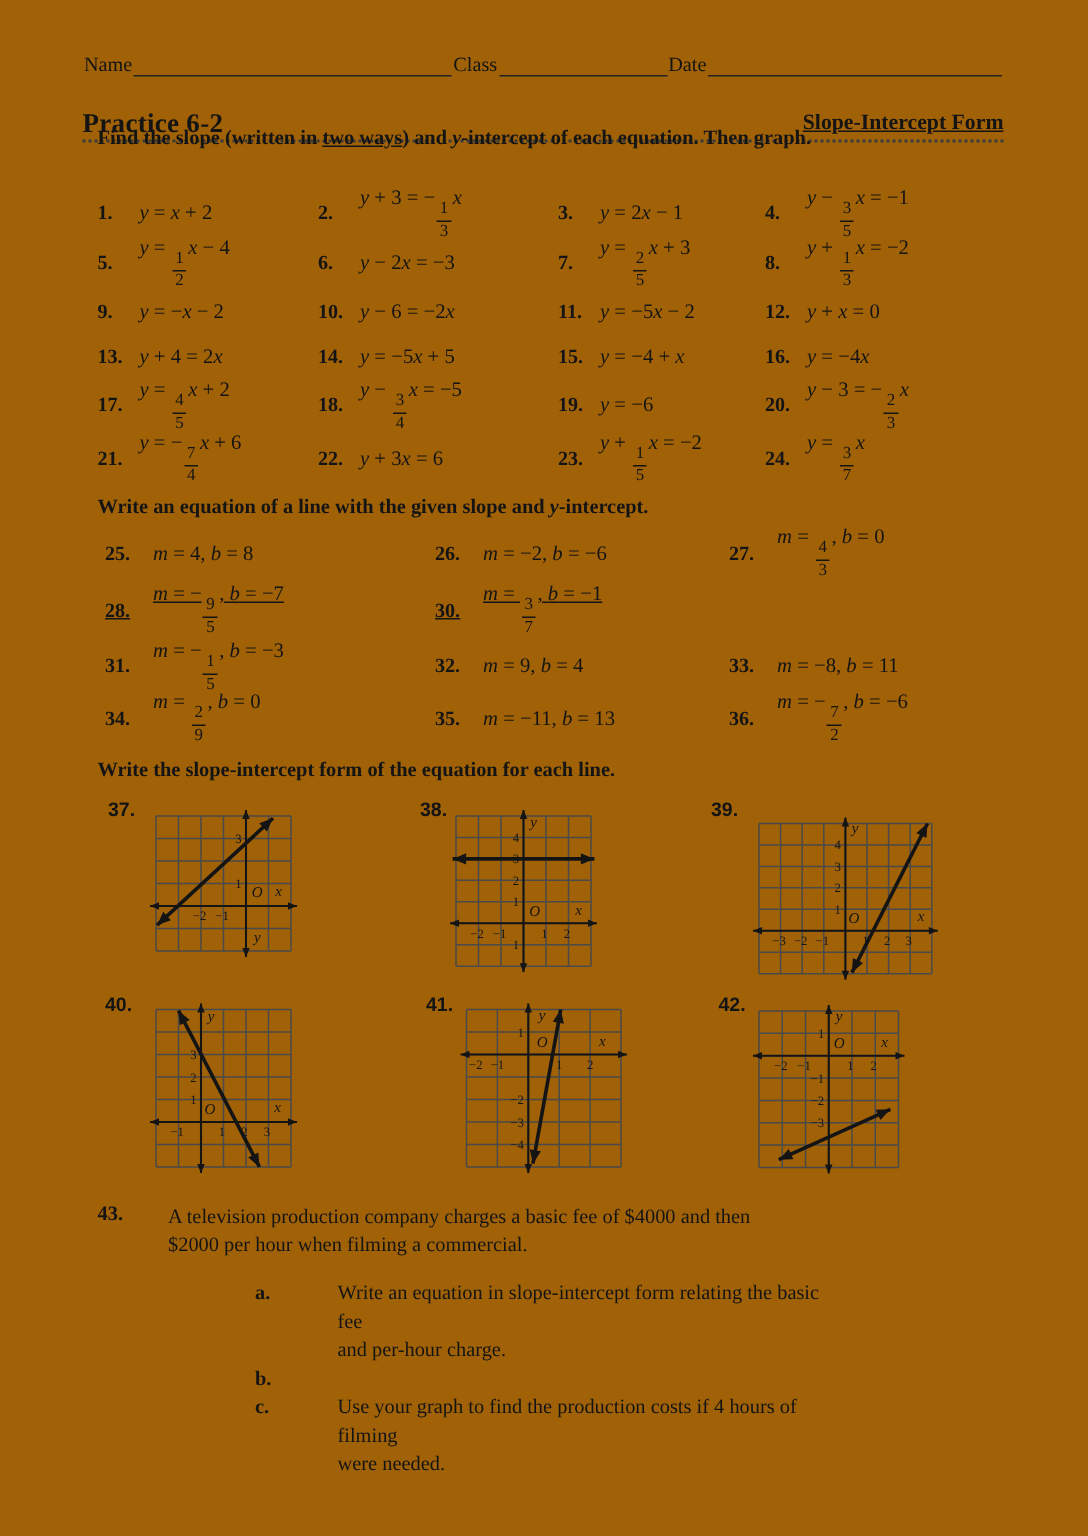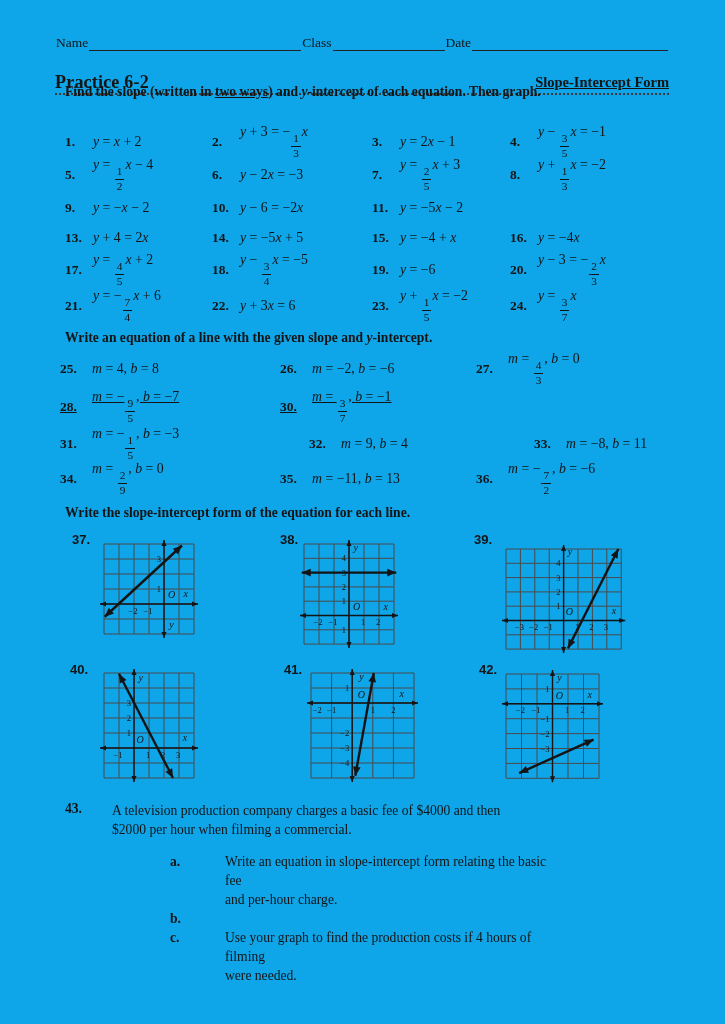--- a/index.html
+++ b/index.html
@@ -1,16 +1,16 @@
 <!DOCTYPE html>
 <html><head>
 <meta charset="utf-8">
 <style>
   html,body{margin:0;padding:0;background:#9a9a9a;}
-  .page{width:725px;height:1024px;margin:0 auto;background:#0ea5e9;position:relative;
+  .page{width:725px;height:1024px;margin:0 auto;background:#a16207;position:relative;
         font-family:"Liberation Serif",serif;color:#141414;overflow:hidden;}
 
   
   .nameline{position:absolute;left:55px;top:34px;width:613px;display:flex;align-items:flex-end;
             font-size:13.5px;height:17px;}
   .nameline .lbl{flex:0 0 auto;padding:0 1px;}
   .blank{border-bottom:1.2px solid #222;height:15px;flex:0 0 auto;}
   .blank.b1{width:212px}.blank.b2{width:112px}.blank.b3{flex:1 1 auto}
 
   
@@ -19,21 +19,21 @@
   .title-left{font-size:18px;font-weight:bold;letter-spacing:.2px;line-height:1;padding-bottom:2px;}
   .title-right{font-size:14.5px;font-weight:bold;text-decoration:underline;padding-bottom:2px;}
 
   .hinstr{position:absolute;left:65px;font-weight:bold;font-size:13.6px;white-space:nowrap;}
   .hinstr u{text-decoration:underline;}
 
   
   .pgrid{position:absolute;}
   .prow{display:grid;}
   .prow.c4{grid-template-columns:147px 160px 138px 1fr;}
-  .prow.c3{grid-template-columns:220px 196px 1fr;}
+  .prow.c3{grid-template-columns:220px 196px 1fr;margin-left:10px;}
   .cell{display:flex;align-items:center;}
   .pnum{font-weight:bold;font-size:13.4px;flex:0 0 auto;}
   .eq{font-size:13.8px;white-space:nowrap;}
   .eq i{font-style:italic;}
   .frac{display:inline-flex;flex-direction:column;align-items:center;vertical-align:-0.55em;
         line-height:1.05;font-size:0.82em;margin:0 1px;}
   .frac .fn{border-bottom:1px solid #141414;padding:0 2px 1px;}
   .frac .fd{padding-top:1px;}
 
   
@@ -131,20 +131,24 @@
           <span class="eq"><i>y</i> = −<i>x</i> − 2</span>
         </div>
         <div class="cell">
           <span class="pnum" style="width:28px">10.</span>
           <span class="eq"><i>y</i> − 6 = −2<i>x</i></span>
         </div>
         <div class="cell">
           <span class="pnum" style="width:28px">11.</span>
           <span class="eq"><i>y</i> = −5<i>x</i> − 2</span>
         </div>
+        <div class="cell">
+          <span class="pnum" style="width:28px">12.</span>
+          <span class="eq"><i>y</i> + <i>x</i> = 0</span>
+        </div>
       </div>
       <div class="prow c4" style="height: 29px;">
         <div class="cell">
           <span class="pnum" style="width:28px">13.</span>
           <span class="eq"><i>y</i> + 4 = 2<i>x</i></span>
         </div>
         <div class="cell">
           <span class="pnum" style="width:28px">14.</span>
           <span class="eq"><i>y</i> = −5<i>x</i> + 5</span>
         </div>
@@ -241,21 +245,21 @@
             </span>, <i>b</i> = −7</span>
         </div>
         <div class="cell">
           <span class="pnum" style="width:32px">30.</span>
           <span class="eq"><i>m</i> = <span class="frac">
               <span class="fn">3</span>
               <span class="fd">7</span>
             </span>, <i>b</i> = −1</span>
         </div>
       </div>
-      <div class="prow c3" style="height: 31px; gap: 29px;">
+      <div class="prow c3" style="height: 31px;">
         <div class="cell">
           <span class="pnum" style="width:32px">31.</span>
           <span class="eq"><i>m</i> = −<span class="frac">
               <span class="fn">1</span>
               <span class="fd">5</span>
             </span>, <i>b</i> = −3</span>
         </div>
         <div class="cell">
           <span class="pnum" style="width:32px">32.</span>
           <span class="eq"><i>m</i> = 9, <i>b</i> = 4</span>

